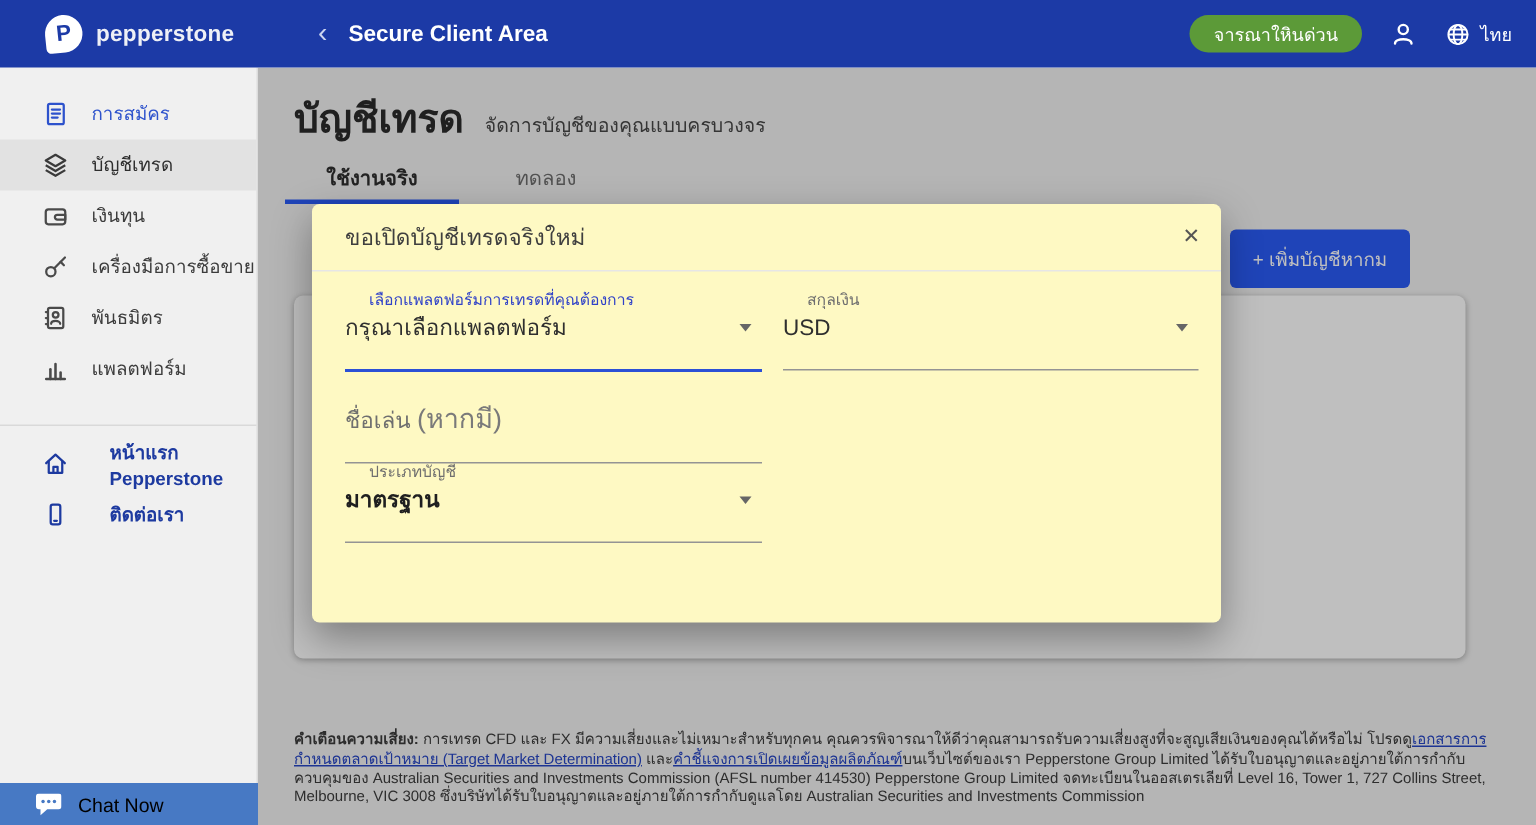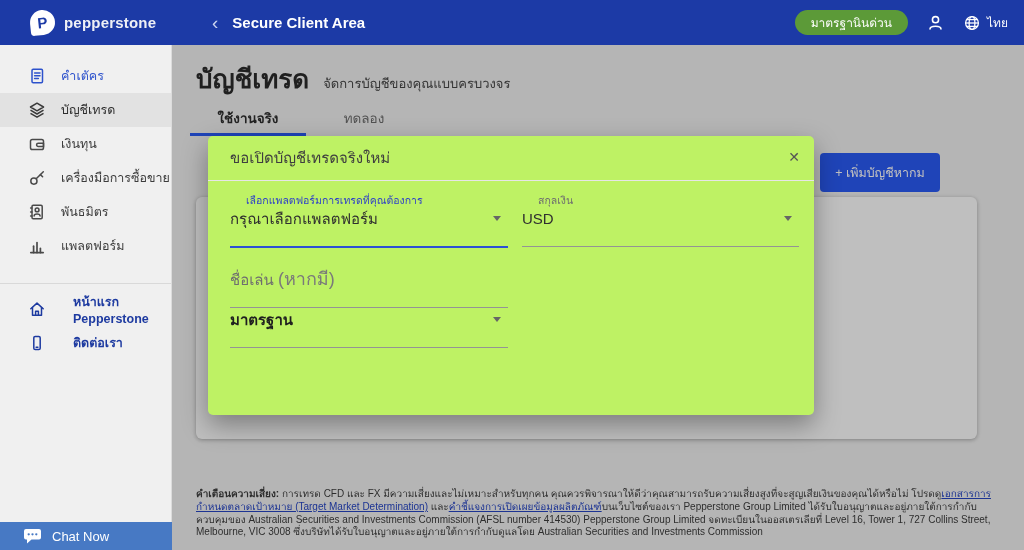--- a/index.html
+++ b/index.html
@@ -26,21 +26,21 @@
              border-right:1px solid #dcdcdc; z-index:15; }
   .side-nav { padding-top:14px; }
   .nav-item { display:flex; align-items:center; gap:15px; height:34px; padding-left:28px;
               font-size:12.5px; color:#3c3c3c; cursor:pointer; }
   .nav-item .ic { display:flex; color:#4a4a4a; }
   .nav-item.blue { color:#2d52cc; } .nav-item.blue .ic { color:#2d52cc; }
   .nav-item.selected { background:#e2e2e2; color:#2e2e2e; } .nav-item.selected .ic { color:#3a3a3a; }
   .nav-item.navy { color:#1d3aa0; font-weight:bold;gap:27px; } .nav-item.navy .ic { color:#1d3aa0; }
   .side-divider { height:1px; background:#d9d9d9; margin:20px 0 8px 0; }
   .chat-btn { position:absolute; left:0; bottom:0; width:172px; height:28px; background:#4779c4;
-              color:#ffffff; border:none; font-size:13px; display:flex; align-items:center; gap:11px;
+              color:#000000; border:none; font-size:13px; display:flex; align-items:center; gap:11px;
               padding-left:24px; cursor:pointer; font-family:inherit; }
 
   
   .main { position:absolute; left:172px; top:45px; width:852px; height:505px; background:#f2f2f2; overflow:hidden; }
   .page-head { position:absolute; left:24px; top:13px; display:flex; align-items:baseline; gap:14px; }
   .page-title { font-size:26px; font-weight:bold; color:#2b2b2b; }
   .page-subtitle { font-size:13px; color:#474747; }
   .tabs { position:absolute; left:18px; top:55px; display:flex; }
   .tab { width:116px; height:36px; display:flex; align-items:center; justify-content:center;
          font-size:13.5px; color:#6e6e6e; position:relative; cursor:pointer; }
@@ -48,21 +48,21 @@
   .tab.active::after { content:""; position:absolute; left:0; right:0; bottom:0; height:3px; background:#2a5bf6; }
   .add-btn { position:absolute; left:648px; top:108px; width:120px; height:39px; background:#2a5bf6;
              color:#fff; border:none; border-radius:4px; font-size:12.5px; cursor:pointer; font-family:inherit; }
   .content-card { position:absolute; left:24px; top:152px; width:781px; height:242px; background:#fff;
                   border-radius:6px; box-shadow:0 1px 4px rgba(0,0,0,0.3); }
   .disclaimer { position:absolute; left:24px; top:443px; width:800px; font-size:10px; line-height:1.28; color:#3d3d3d; }
   .disclaimer a { color:#2746c4; text-decoration:underline; cursor:pointer; }
   .dim { position:absolute; inset:0; background:rgba(0,0,0,0.25); z-index:5; }
 
   
-  .modal { position:absolute; left:208px; top:136px; width:606px; height:279px; background:#bef264;
+  .modal { position:absolute; left:208px; top:136px; width:606px; height:279px; background:#fef9c3;
            border-radius:5px; box-shadow:0 10px 26px rgba(0,0,0,0.35); z-index:30; }
   .modal-header { position:absolute; top:0; left:0; right:0; height:45px; border-bottom:1px solid #e6e6e6;
                   display:flex; align-items:center; }
   .modal-title { margin-left:22px; font-size:15px; font-weight:500; color:#3f3f3f; }
   .modal-close { position:absolute; right:14px; top:13px; font-size:14px; color:#555; background:none;
                  border:none; cursor:pointer; font-family:inherit; }
   .m-field { position:absolute; }
   .m-label { font-size:10.5px; line-height:12px; color:#6f6f6f; margin-bottom:2px;margin-left:16px; }
   .m-label.focused { color:#3042c8; }
   .m-control { position:relative; font-size:15px; line-height:18px; color:#2f2f2f;
@@ -90,21 +90,21 @@
 <div class="app">
 
   <header class="topbar">
     <div class="brand">
       <div class="logo-mark">P</div>
       <span class="brand-name">pepperstone</span>
     </div>
     <span class="back">‹</span>
     <span class="topbar-title">Secure Client Area</span>
     <div class="topbar-right">
-      <button class="deposit-btn">มาตรฐานินด่วน</button>
+      <button class="deposit-btn">จารณาใหินด่วน</button>
       <span class="tb-icon">
         <span>
           <svg width="19" height="19" viewBox="0 0 18 18" fill="none" stroke="currentColor" stroke-width="1.5" stroke-linecap="round">
             <circle cx="9" cy="6.3" r="2.9"></circle>
               <path d="M3.8 15.2 C3.8 11.6 14.2 11.6 14.2 15.2"></path>
           </svg>
         </span>
       </span>
       <span class="tb-icon">
         <span>
@@ -125,21 +125,21 @@
     <nav class="side-nav">
       <div class="nav-item blue">
         <span class="ic">
           <svg width="18" height="18" viewBox="0 0 18 18" fill="none" stroke="currentColor" stroke-width="1.5" stroke-linecap="round" stroke-linejoin="round">
             <rect x="4" y="2.2" width="10.5" height="13.6" rx="1.2"></rect>
             <line x1="6.6" y1="6" x2="12" y2="6"></line>
               <line x1="6.6" y1="8.7" x2="12" y2="8.7"></line>
               <line x1="6.6" y1="11.4" x2="10.4" y2="11.4"></line>
           </svg>
         </span>
-        <span>คำเตัคร</span>
+        <span>การสมัคร</span>
       </div>
       <div class="nav-item selected">
         <span class="ic">
           <svg width="18" height="18" viewBox="0 0 18 18" fill="none" stroke="currentColor" stroke-width="1.5" stroke-linejoin="round">
             <path d="M9 2.2 L15.5 6 L9 9.8 L2.5 6 Z"></path>
               <path d="M2.5 9.2 L9 13 L15.5 9.2"></path>
               <path d="M2.5 12.4 L9 16.2 L15.5 12.4"></path>
           </svg>
         </span>
         <span>บัญชีเทรด</span>
@@ -260,20 +260,21 @@
       </div>
     </div>
 
     <div class="m-field f-nickname">
       <div class="m-control">
         <span>ชื่อเล่น </span><span class="hint">(หากมี)</span>
       </div>
     </div>
 
     <div class="m-field f-type">
+      <div class="m-label">ประเภทบัญชี</div>
       <div class="m-control">
         <span>มาตรฐาน</span>
         <span class="caret"></span>
       </div>
     </div>
 
   </div>
 
 </div>
 

